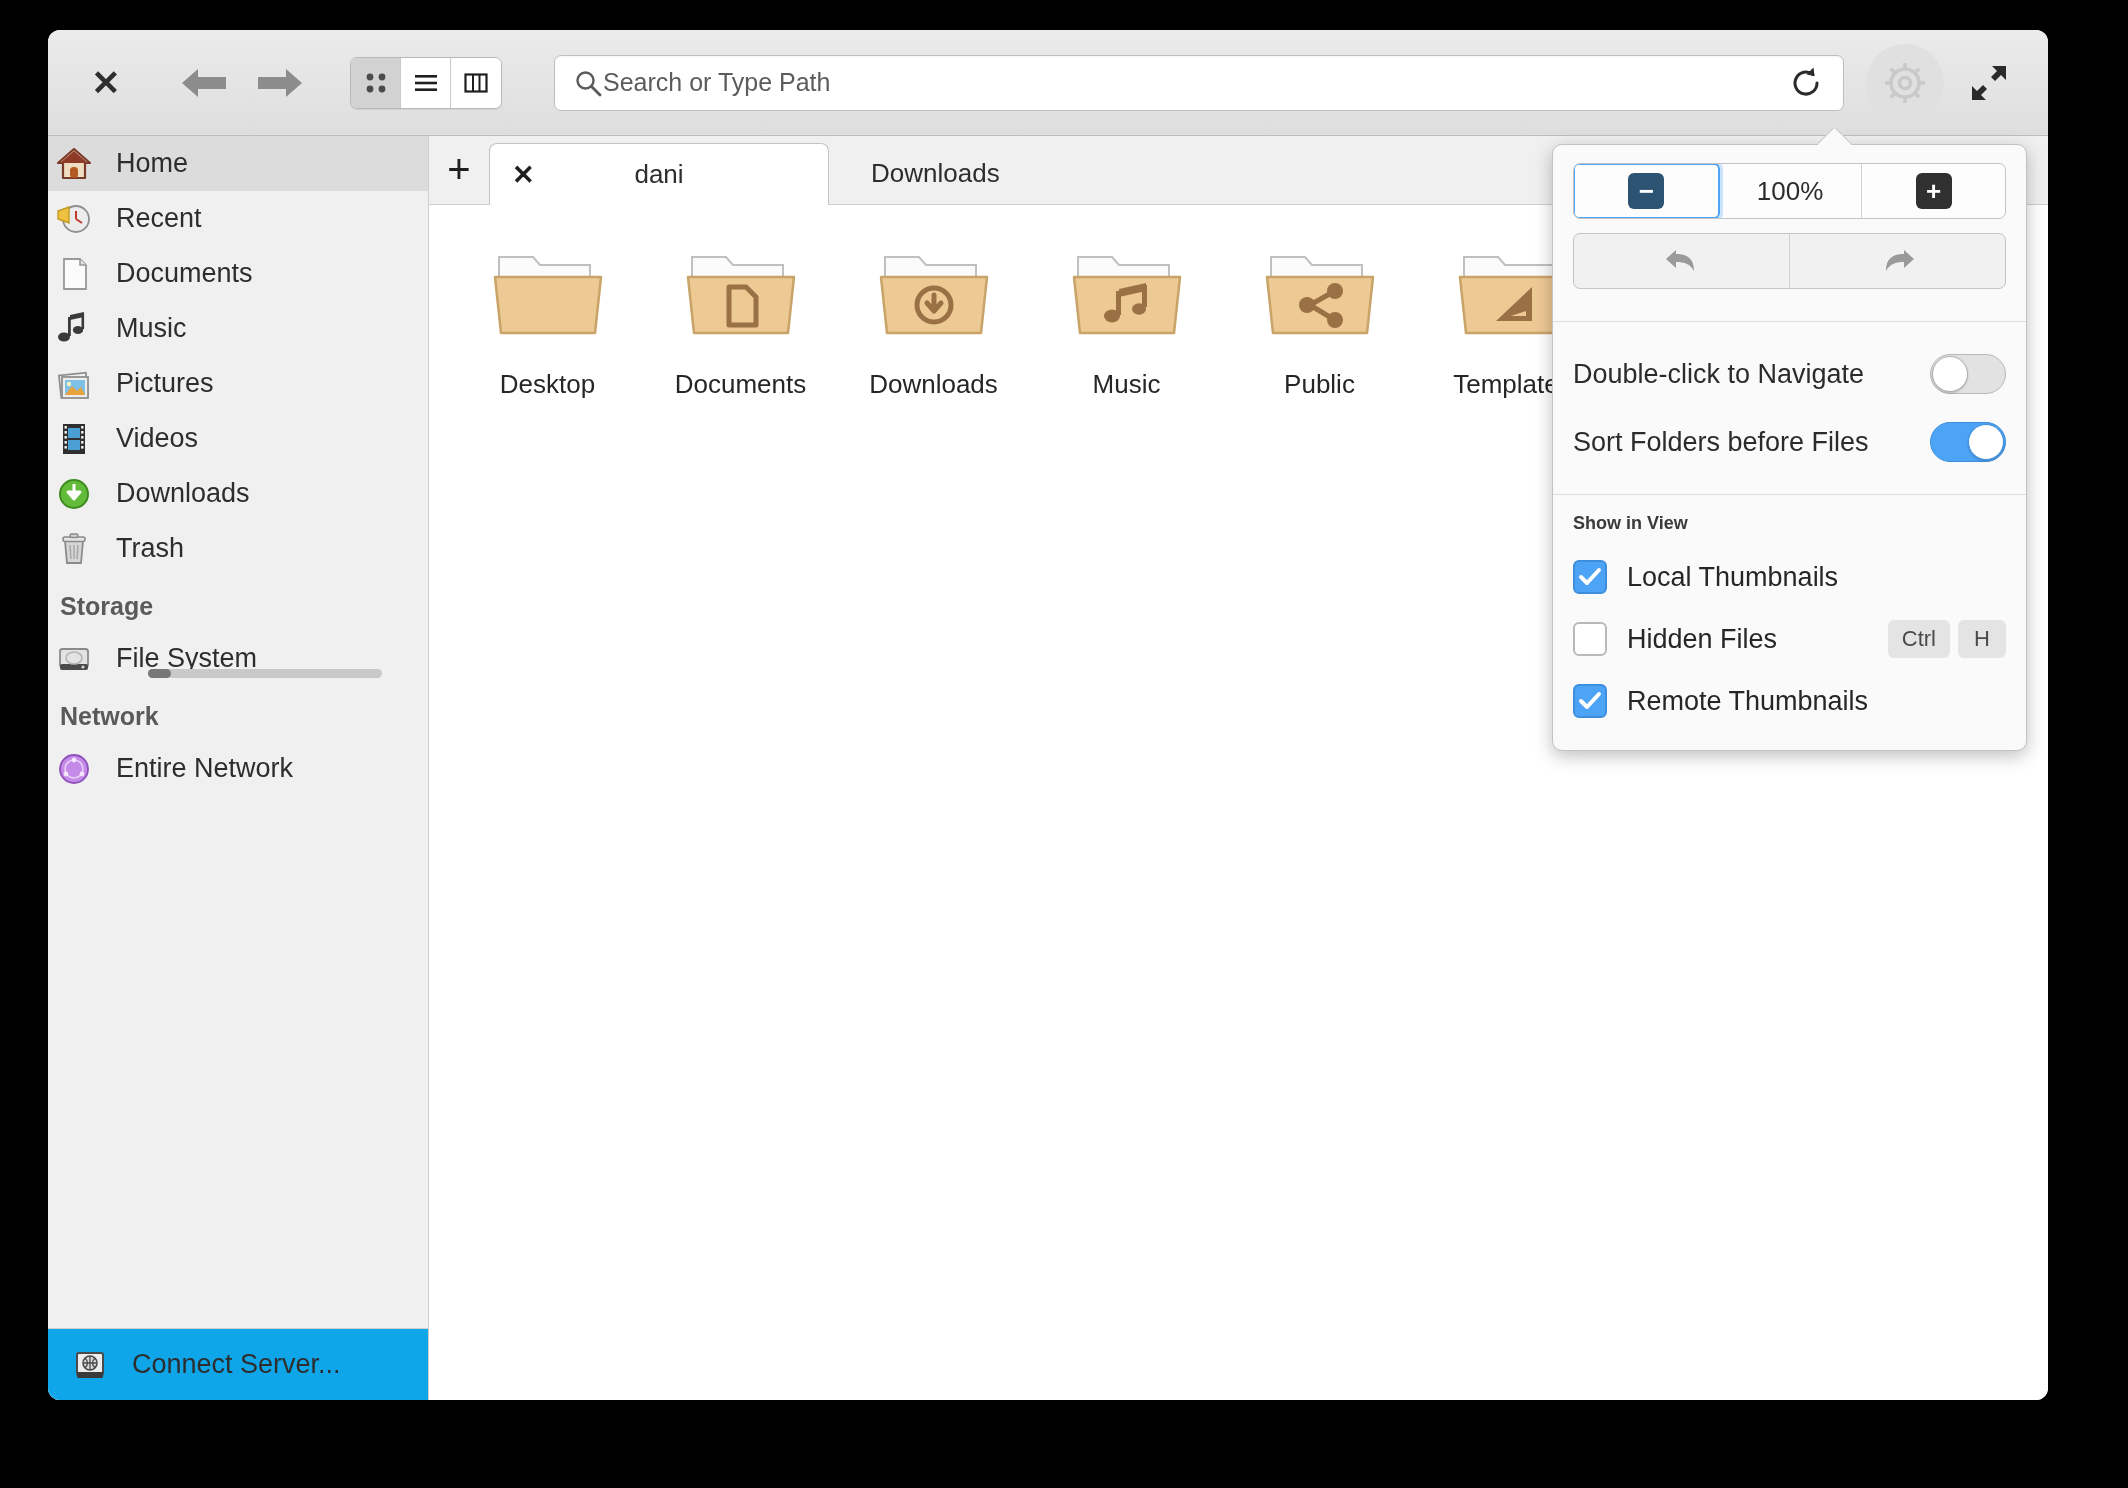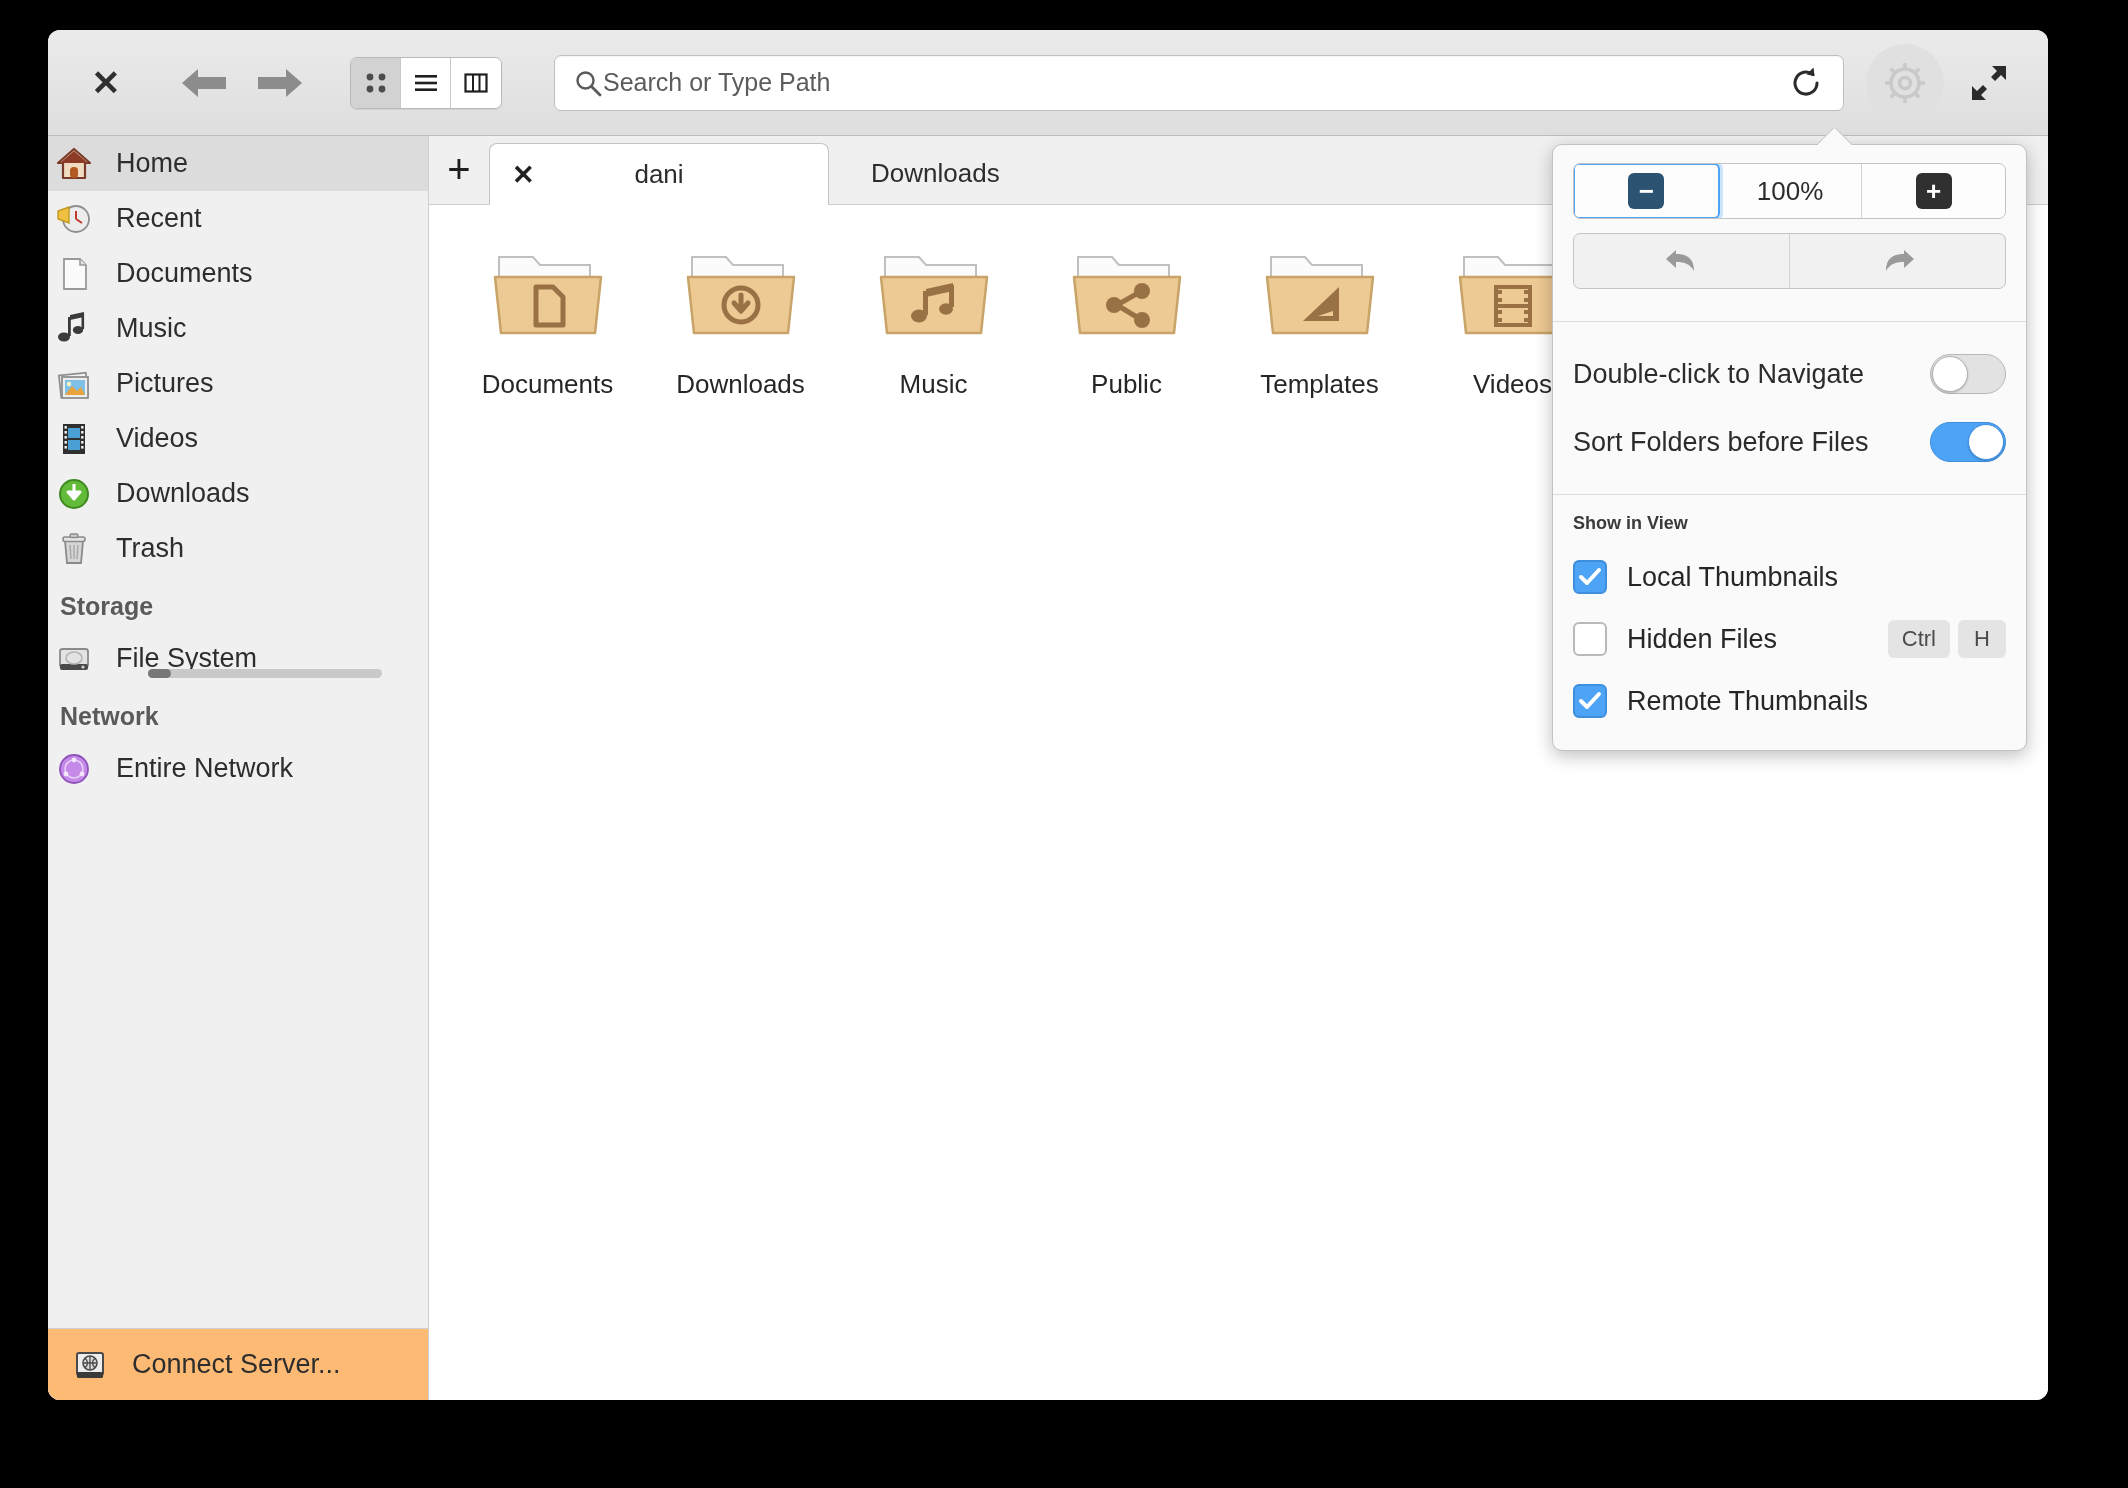--- a/index.html
+++ b/index.html
@@ -94,21 +94,21 @@
   .sb-icon { width: 44px; height: 40px; display: flex; align-items: center; justify-content: center; flex: none; }
   .sb-icon svg { width: 38px; height: 38px; }
   .sb-label { margin-left: 20px; font-size: 27px; color: #2d2d2d; white-space: nowrap; }
   .sb-meter {
     position: absolute; left: 100px; right: 46px; bottom: 8px;
     height: 9px; border-radius: 5px; background: #c9c9c9;
   }
   .sb-meter > i { display: block; height: 100%; width: 10%; border-radius: 5px; background: #777; }
   .sb-footer {
     position: absolute; left: 0; right: 0; bottom: 0; height: 72px;
-    background: #fdba74; border-top: 1px solid #cfcfcf;
+    background: #0ea5e9; border-top: 1px solid #cfcfcf;
     display: flex; align-items: center; padding-left: 20px;
     border-radius: 0 0 0 12px; cursor: pointer;
   }
 
   
   .content { position: absolute; left: 381px; top: 106px; right: 0; bottom: 0; background: #fff; border-radius: 0 0 12px 0; }
   .tabbar {
     height: 69px; background: #f0f0f0;
     border-bottom: 1px solid #cfcfcf;
     display: flex; align-items: flex-end;
@@ -462,20 +462,29 @@
         <span class="tab-close">✕</span>
         <span class="tab-title">dani</span>
       </div>
       <div class="tab inactive" style="min-width:620px;">
         <span class="tab-title">Downloads</span>
       </div>
     </div>
 
     <div class="grid">
 
+      <div class="file">
+        <div class="folder-ico">
+          <svg viewBox="0 0 126 110" width="126" height="110">
+            <path d="M14 14 h34 l7 8 h50 v20 H14 Z" fill="#fbfbfb" stroke="#c0c0c0" stroke-width="2"></path>
+            <path d="M10 34 h106 l-6 56 H16 Z" fill="#edc994" stroke="#c9a469" stroke-width="2.5" stroke-linejoin="round"></path>
+          </svg>
+        </div>
+        <div class="file-name">Desktop</div>
+      </div>
 
       <div class="file">
         <div class="folder-ico">
           <svg viewBox="0 0 126 110" width="126" height="110">
             <path d="M14 14 h34 l7 8 h50 v20 H14 Z" fill="#fbfbfb" stroke="#c0c0c0" stroke-width="2"></path>
             <path d="M10 34 h106 l-6 56 H16 Z" fill="#edc994" stroke="#c9a469" stroke-width="2.5" stroke-linejoin="round"></path>
             <path d="M51 44 h17 l10 10 v28 H51 Z" fill="none" stroke="#9a7144" stroke-width="5" stroke-linejoin="round"></path>
           </svg>
         </div>
         <div class="file-name">Documents</div>

